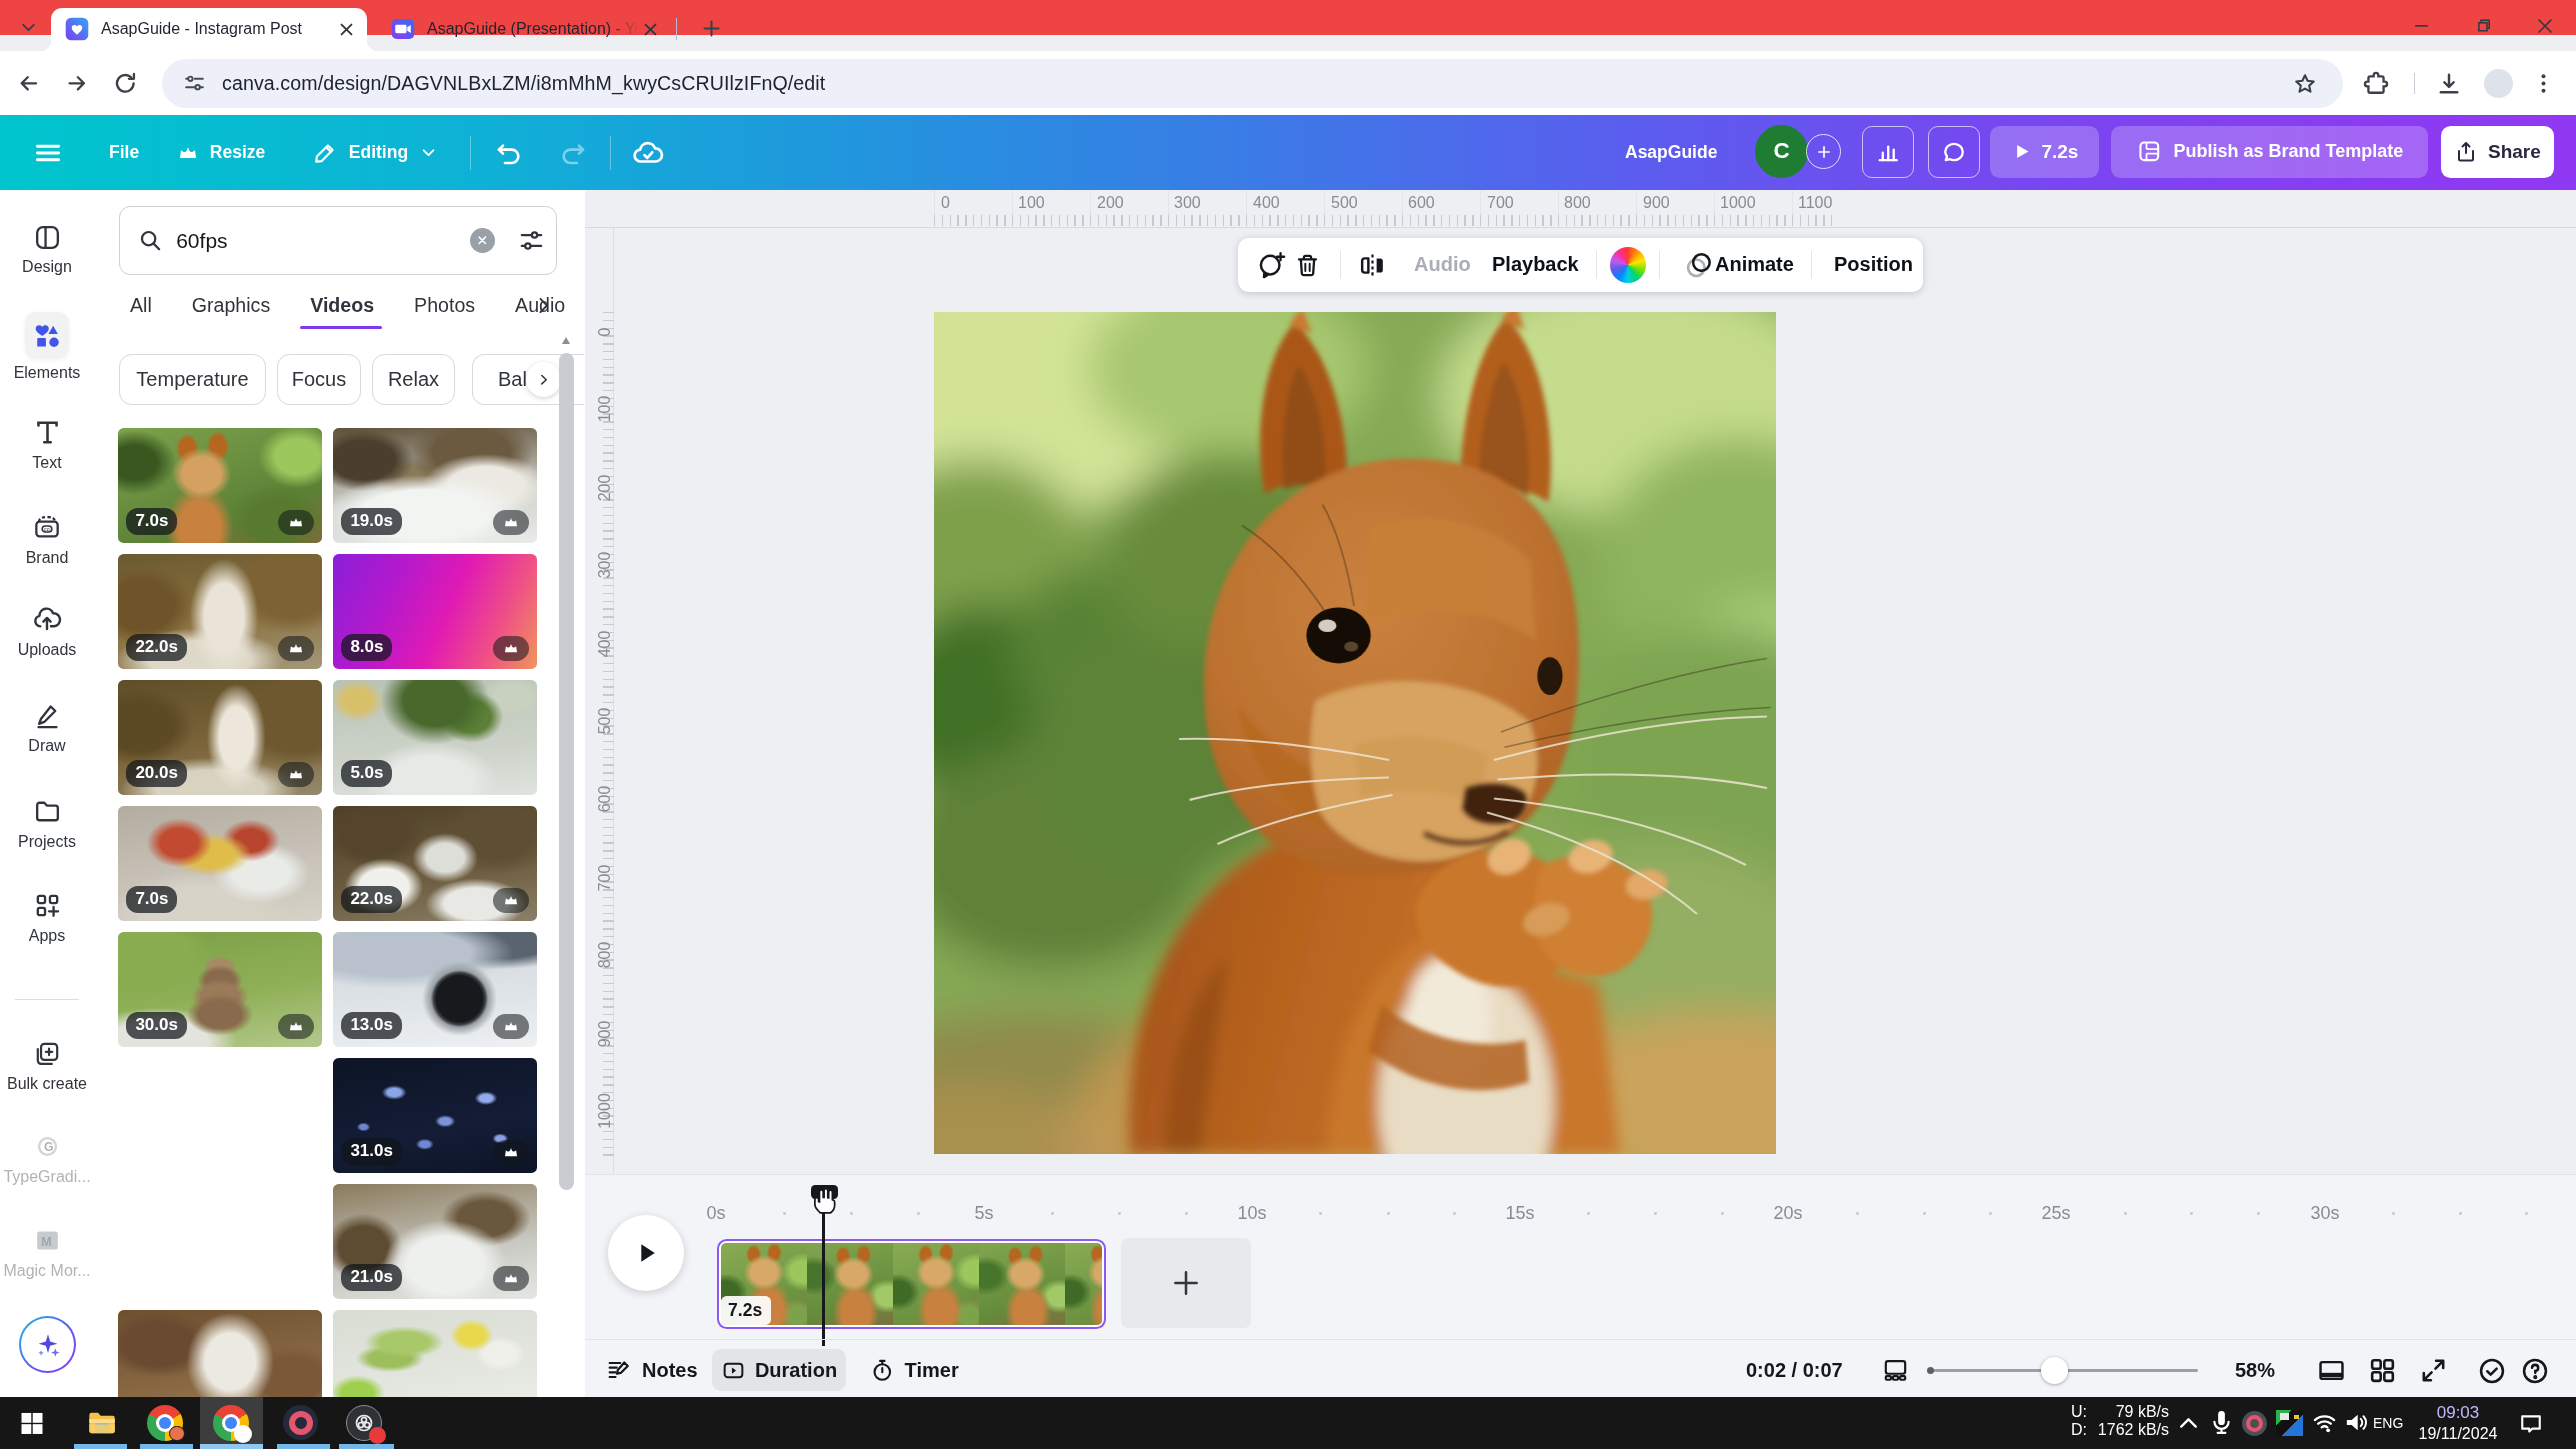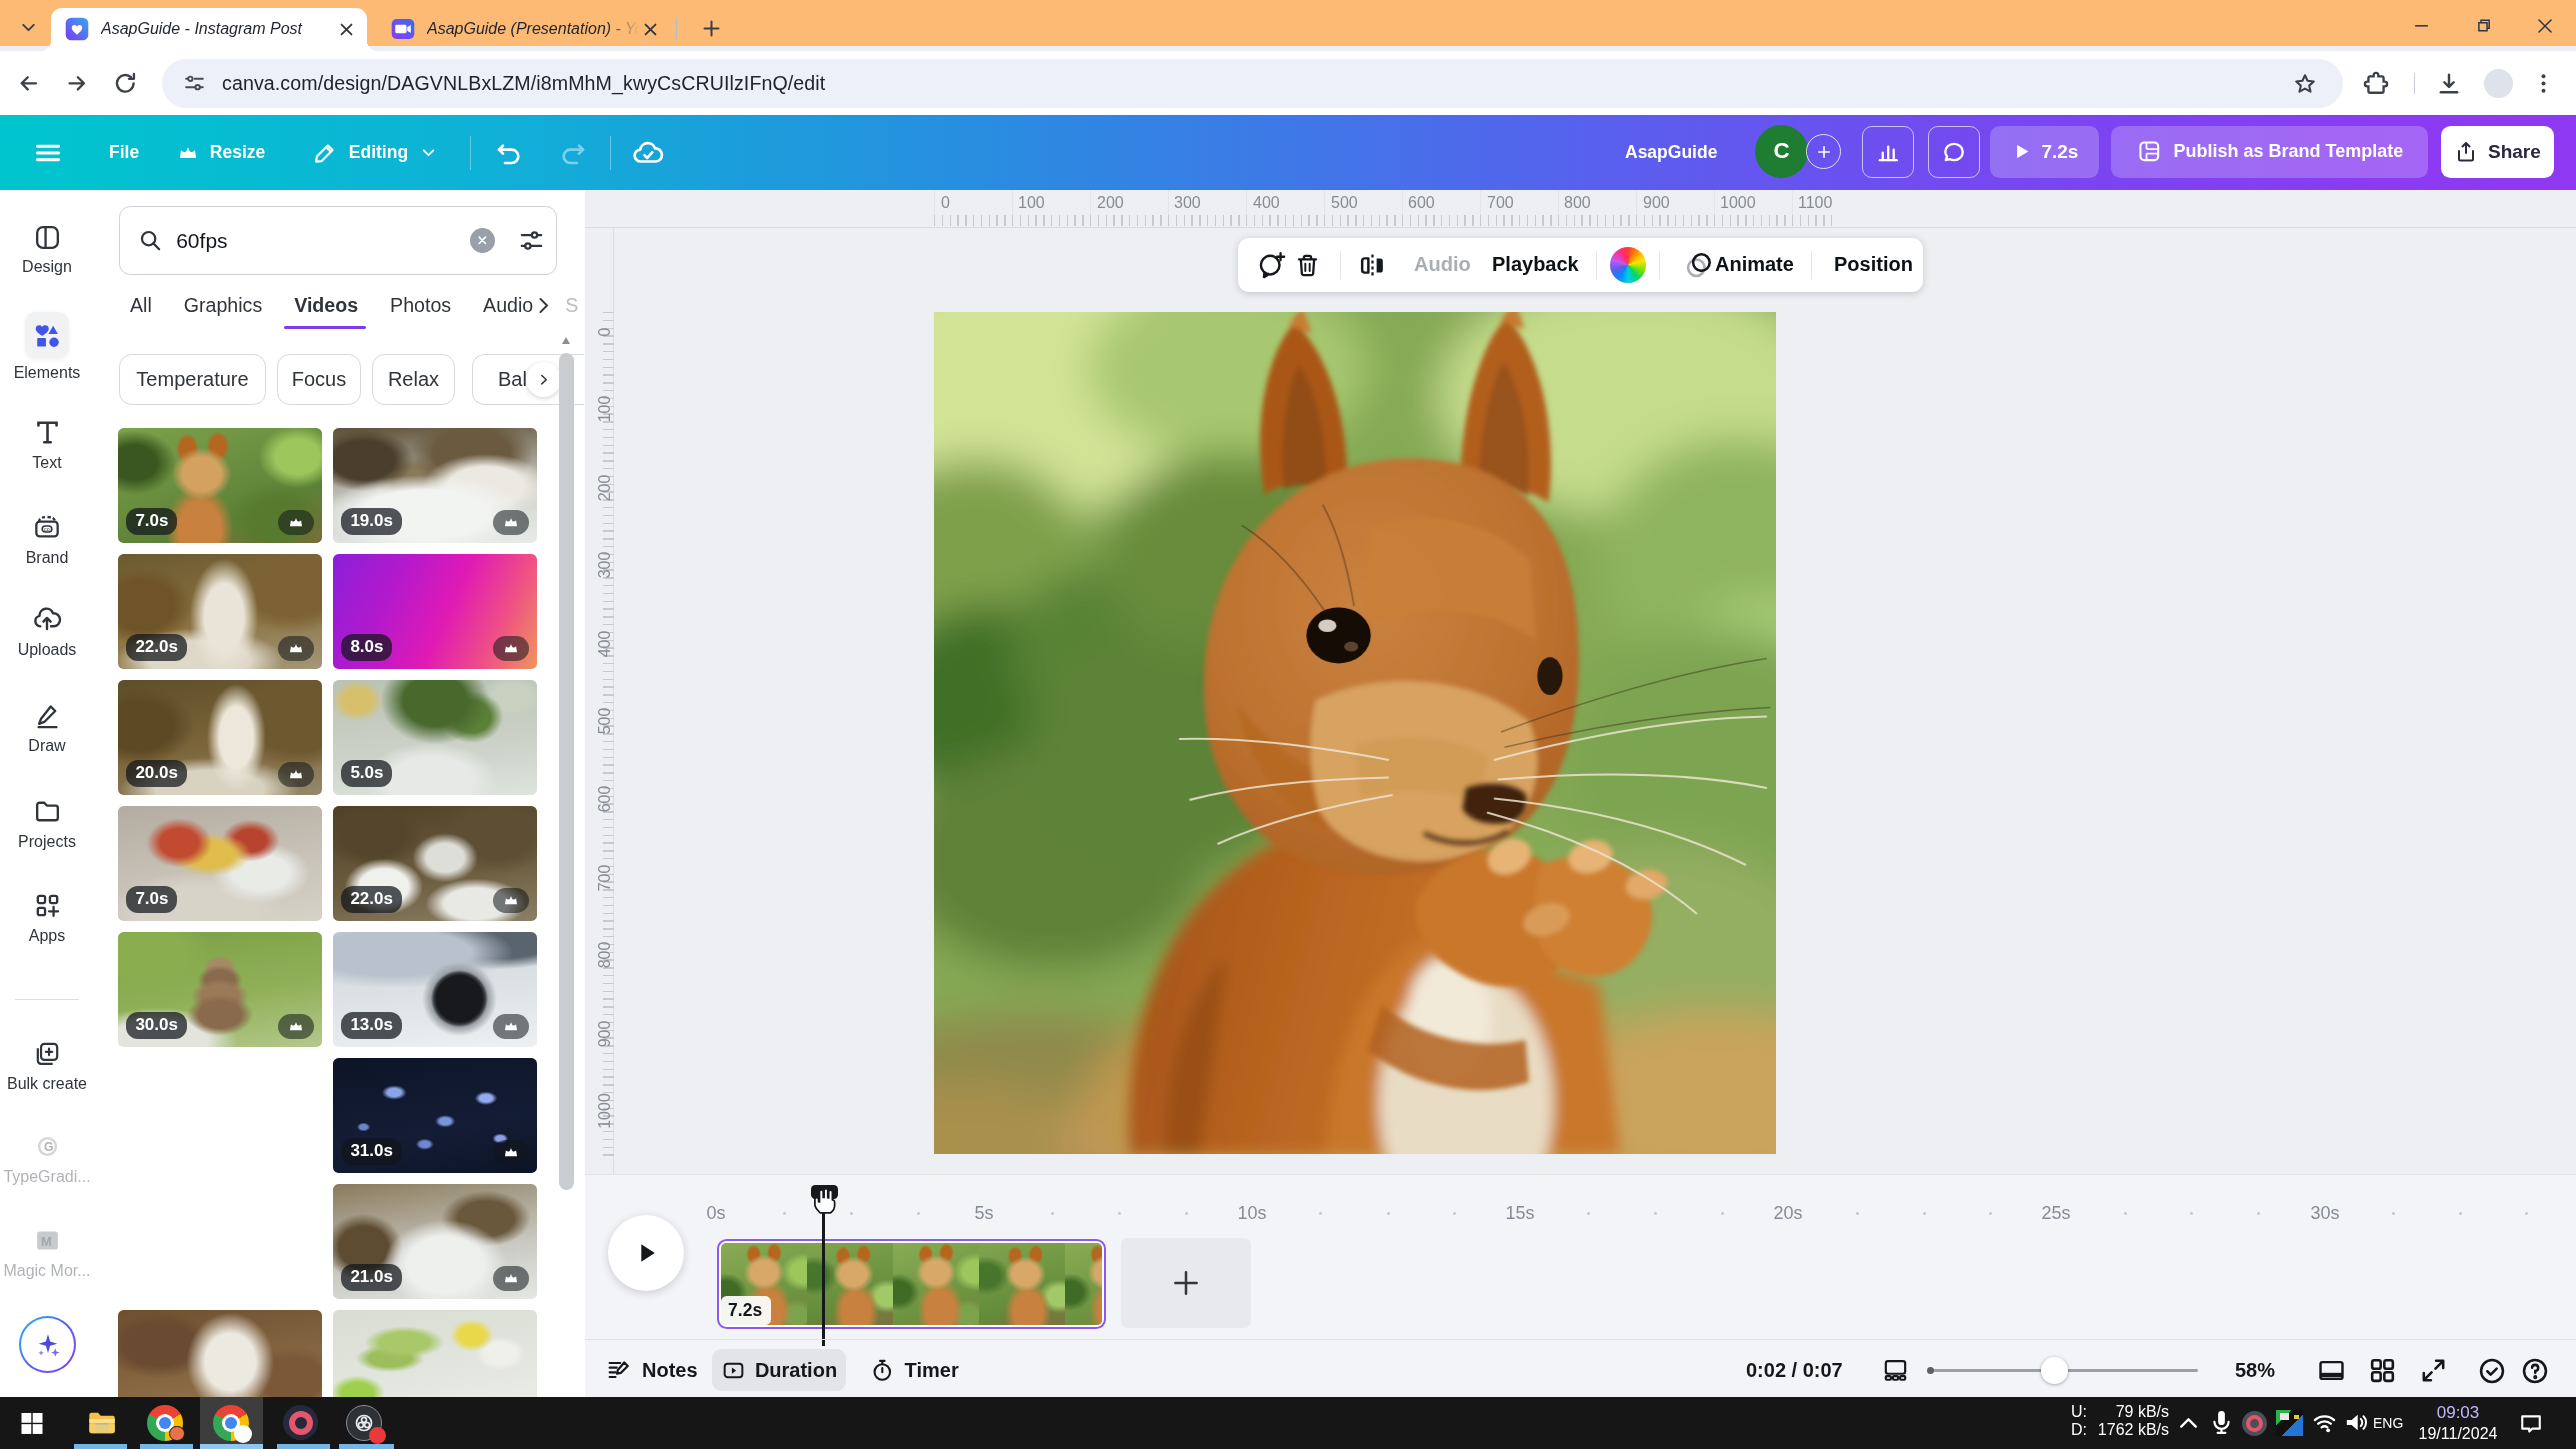--- a/index.html
+++ b/index.html
@@ -1,21 +1,21 @@
 <!DOCTYPE html>
 <html style="font-size:11.2px"><head>
 <meta charset="utf-8">
 <style>
 * { margin:0; padding:0; box-sizing:border-box; }
 html,body { width:2576px; height:1449px; overflow:hidden; }
 body { font-family:"Liberation Sans", sans-serif; position:relative; background:#edeff3; }
 svg { display:block; }
 
 
-.tabbar { position:absolute; left:0; top:0; width:2576px; height:46px; background:#fdba74;font-style:italic; }
+.tabbar { position:absolute; left:0; top:0; width:2576px; height:35px; background:#ef4444; }
 .tsearch { position:absolute; left:12.6px; top:12px; width:31px; height:31px; border-radius:50%; display:flex; align-items:center; justify-content:center; }
 .tab-active { position:absolute; left:51px; top:7.7px; width:316px; height:43px; background:#fff; border-radius:11.2px 11.2px 0 0; }
 .tab-active:before { content:""; position:absolute; left:-11.2px; bottom:0; width:11.2px; height:11.2px; background:radial-gradient(circle at 0 0, transparent 11.2px, #fff 11.2px); }
 .tab-active:after { content:""; position:absolute; right:-11.2px; bottom:0; width:11.2px; height:11.2px; background:radial-gradient(circle at 100% 0, transparent 11.2px, #fff 11.2px); }
 .tab-inactive { position:absolute; left:377px; top:7.7px; width:294px; height:43px; border-radius:11.2px; }
 .tab { display:flex; align-items:center; }
 .favicon { width:24px; height:24px; margin-left:14px; flex:none; }
 .tabtitle { font-size:16px; color:#1f2430; margin-left:12px; white-space:nowrap; overflow:hidden; flex:1; }
 .tabtitle.fade { -webkit-mask-image:linear-gradient(90deg,#000 85%,transparent); }
 .tclose { width:24px; height:24px; flex:none; margin-right:8.4px; display:flex; align-items:center; justify-content:center; }
@@ -49,21 +49,21 @@
 
 
 .rail-item { position:absolute; left:0; width:94px; display:flex; flex-direction:column; align-items:center; gap:5.6px; color:#30353c; }
 .rail-item .lbl { font-size:16px; color:#30353c; }
 .rail-item.dim { opacity:0.55; }
 .rail-tile { width:44px; height:46px; border-radius:11.2px; display:flex; align-items:center; justify-content:center; }
 .rail-tile.on { background:#f1f2f4; box-shadow:0 1.4px 4.2px rgba(0,0,0,0.06); }
 
 
 .searchbox { position:absolute; left:119px; top:16px; width:438px; height:69px; border:1.4px solid #cdd1d8; border-radius:11.2px; display:flex; align-items:center; }
-.stabs { position:absolute; left:130px; top:104px; display:flex; gap:32px; font-size:19.6px; color:#30353c; }
+.stabs { position:absolute; left:130px; top:104px; display:flex; gap:40px; font-size:19.6px; color:#30353c; }
 .chip { position:absolute; top:164px; height:51px; border:1.4px solid #d5d8dd; border-radius:12.6px; display:flex; align-items:center; justify-content:center; font-size:20px; color:#30353c; background:#fff; }
 .grid-th { position:absolute; width:204px; height:115px; border-radius:5.6px; overflow:hidden; }
 .dur { position:absolute; left:8.4px; bottom:8.4px; background:rgba(17,21,26,0.72); color:#fff; font-size:17px; font-weight:700; padding:3.5px 9px; border-radius:12px; }
 .crownb { position:absolute; right:8.4px; bottom:8.4px; width:36px; height:25px; background:rgba(17,21,26,0.55); border-radius:12.6px; display:flex; align-items:center; justify-content:center; }
 .pscroll { position:absolute; left:559px; top:163px; width:15.4px; height:837px; background:#c9ccd1; border-radius:7.7px; }
 
 
 .t-sq { background:
   radial-gradient(35px 31px at 41% 40%, #d4a161 0 55%, rgba(212,161,97,0) 85%),
   radial-gradient(42px 56px at 40% 88%, #c8813e 0 50%, rgba(200,129,62,0) 80%),

